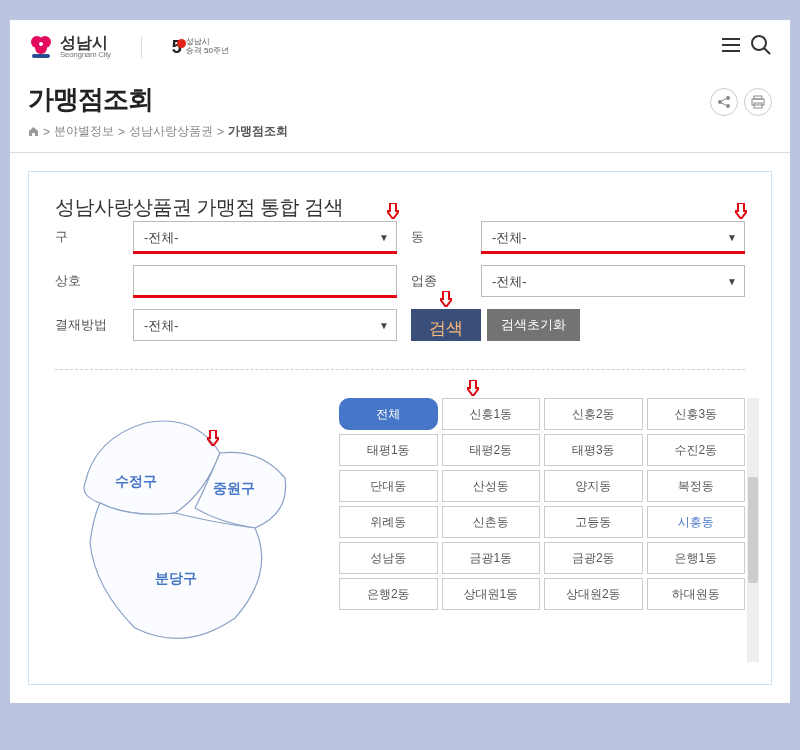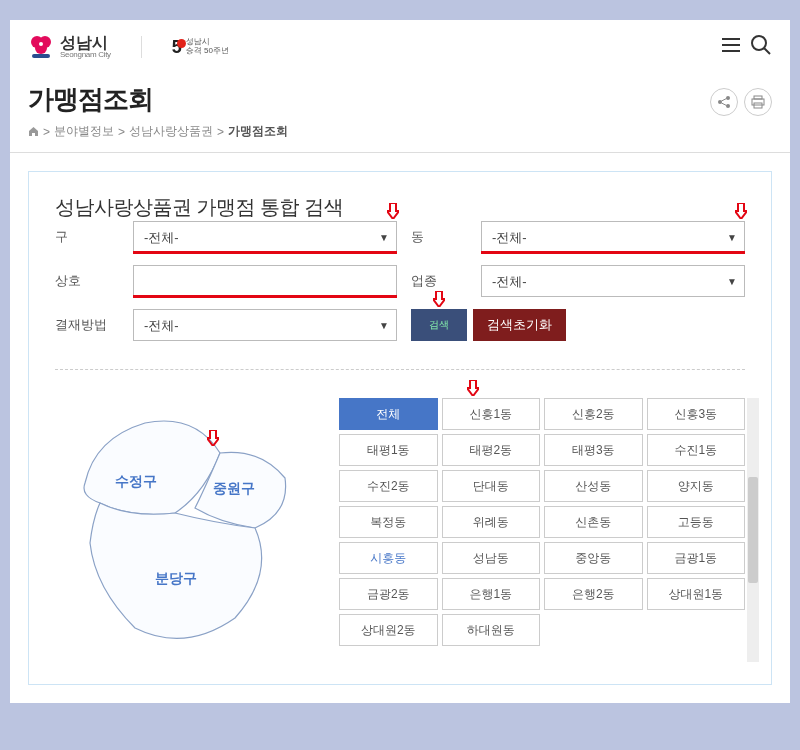--- a/index.html
+++ b/index.html
@@ -37,40 +37,40 @@
     
     
     .form-grid { display: grid; grid-template-columns: 64px 1fr 56px 1fr; column-gap: 14px; row-gap: 12px; align-items: center; }
     .lbl { font-size: 13px; color: #555; }
     .sel, .inp { width: 100%; height: 32px; border: 1px solid #bbb; padding: 0 24px 0 10px; font-size: 13px; color: #444; background: #fff; appearance: none; position: relative; }
     .sel-wrap { position: relative; text-decoration: underline; }
     .sel-caret { position: absolute; right: 8px; top: 50%; transform: translateY(-50%); pointer-events: none; color: #444; font-size: 10px; }
     .underline-red { position: relative; }
     .underline-red::after { content: ""; position: absolute; left: 0; right: 0; bottom: -1px; height: 3px; background: #e30613; }
     .btn-row { display: flex; gap: 6px; align-items: center; }
-    .btn-search { background: #3a4f7a; color: #86efac; border: none; height: 32px; padding: 8px 18px; font-size: 10px; cursor: pointer; position: relative; }
-    .btn-reset { background: #7f1d1d; color: #fff; border: none; height: 32px; padding: 0 14px; font-size: 13px; cursor: pointer; }
+    .btn-search { background: #3a4f7a; color: #fdba74; border: none; height: 32px; padding: 8px 18px; font-size: 17px; cursor: pointer; position: relative; }
+    .btn-reset { background: #737373; color: #fff; border: none; height: 32px; padding: 0 14px; font-size: 13px; cursor: pointer; }
     
     .hr-dash { border: none; border-top: 1px dashed #ccc; margin: 28px 0; }
     
     
     .arrow-red { width: 12px; height: 16px; position: absolute; z-index: 5; }
     .arrow-red svg { display: block; }
     
     
     .lower { display: flex; gap: 24px; }
     .map-col { width: 260px; position: relative; }
     .map-svg { width: 260px; height: 260px; }
     .map-region { fill: #fafcff; stroke: #8aa1c6; stroke-width: 1.2; }
     .map-label { font-size: 14px; font-weight: 700; fill: #4676c7; }
     
     .dong-col { flex: 1; position: relative; }
     .dong-grid { display: grid; grid-template-columns: repeat(4, 1fr); gap: 4px; }
     .dong-btn { height: 32px; border: 1px solid #ccc; background: #fff; color: #555; font-size: 12px; cursor: pointer; display: flex; align-items: center; justify-content: center; }
-    .dong-btn.active { background: #4676c7; color: #fff; border-color: #4676c7; }
+    .dong-btn.active { background: #4676c7; color: #fff; border-color: #4676c7; border-radius: 10px; }
     .dong-btn.highlight { color: #4676c7; }
     .scroll-hint { width: 12px; background: #eee; position: absolute; right: -14px; top: 0; bottom: 0; }
     .scroll-hint::after { content:""; position:absolute; left:1px; right:1px; top: 30%; height: 40%; background:#ccc; border-radius:2px;}
   </style>
 </head>
 <body>
 
 <div class="frame">
 
   <div class="header">
@@ -232,32 +232,30 @@
               </svg>
             </div>
           <div class="dong-grid" id="dong-grid">
               <button class="dong-btn active">전체</button>
               <button class="dong-btn">신흥1동</button>
               <button class="dong-btn">신흥2동</button>
               <button class="dong-btn">신흥3동</button>
               <button class="dong-btn">태평1동</button>
               <button class="dong-btn">태평2동</button>
               <button class="dong-btn">태평3동</button>
-              <button class="dong-btn">수진1동</button>
               <button class="dong-btn">수진2동</button>
               <button class="dong-btn">단대동</button>
               <button class="dong-btn">산성동</button>
               <button class="dong-btn">양지동</button>
               <button class="dong-btn">복정동</button>
               <button class="dong-btn">위례동</button>
               <button class="dong-btn">신촌동</button>
               <button class="dong-btn">고등동</button>
               <button class="dong-btn highlight">시흥동</button>
               <button class="dong-btn">성남동</button>
-              <button class="dong-btn">중앙동</button>
               <button class="dong-btn">금광1동</button>
               <button class="dong-btn">금광2동</button>
               <button class="dong-btn">은행1동</button>
               <button class="dong-btn">은행2동</button>
               <button class="dong-btn">상대원1동</button>
               <button class="dong-btn">상대원2동</button>
               <button class="dong-btn">하대원동</button>
             </div>
           <div class="scroll-hint"></div>
         </div>

